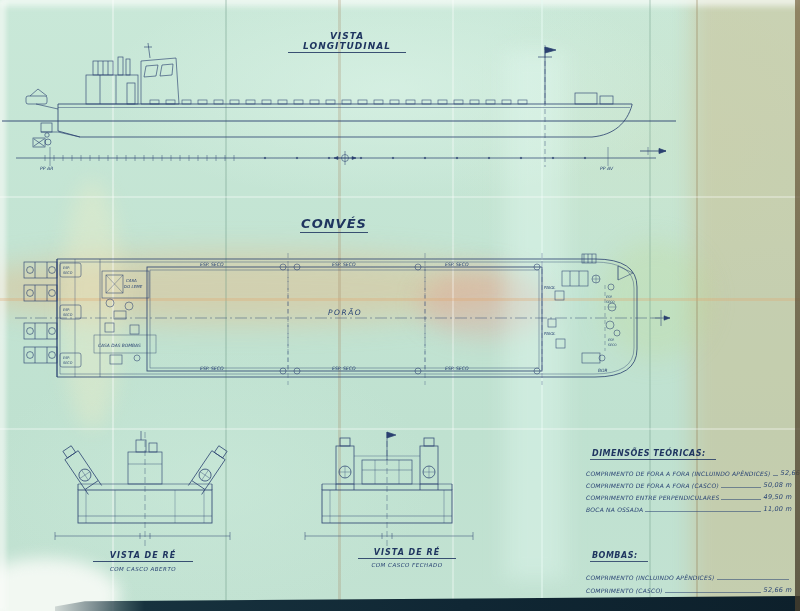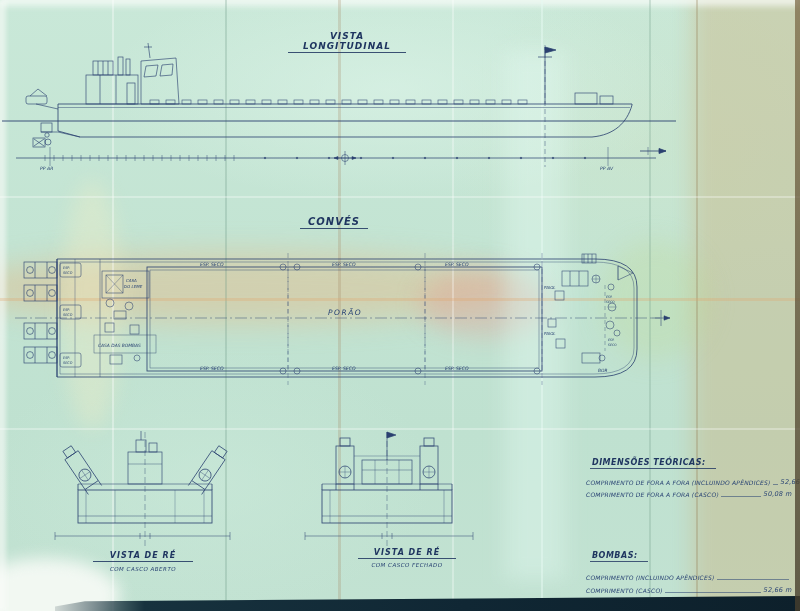--- a/index.html
+++ b/index.html
@@ -201,21 +201,21 @@
         <line x1="334" y1="123" x2="356" y2="123"></line>
         <line x1="345" y1="116" x2="345" y2="130"></line>
         <polygon points="334,123 338,121.5 338,124.5" fill="#2a4070"></polygon>
         <polygon points="356,123 352,121.5 352,124.5" fill="#2a4070"></polygon>
       </g>
     </g>
     <text x="40" y="135" font-size="4.6">PP AR</text>
     <text x="600" y="135" font-size="4.6">PP AV</text>
   </svg>
 
-  <div class="view-title" style="left:300px;top:216px;width:68px;font-size:10px;">
+  <div class="view-title" style="left:300px;top:216px;width:68px;font-size:13px;">
     <span>CONVÉS</span>
   </div>
 
   <svg style="left:10px;top:245px;" width="665" height="150" viewBox="0 0 665 150">
     <g stroke="#2a4070" stroke-width="0.9" fill="none" stroke-opacity="0.9">
 
       <line x1="5" y1="73" x2="650" y2="73" stroke-dasharray="12,3,2,3" stroke-width="0.5"></line>
 
       <g>
         <path d="M47,14 L585,14 Q627,14 627,42 L627,104 Q627,132 585,132 L47,132 Z"></path>
@@ -455,31 +455,41 @@
       </g>
     </g>
   </svg>
   <div class="view-title" style="left:358px;top:548px;width:98px;font-size:8px;">
     <span>VISTA DE RÉ</span>
   </div>
   <div class="sub-title" style="left:352px;top:562px;width:110px;font-size:5.5px;">
     <span>COM CASCO FECHADO</span>
   </div>
 
-  <div class="dim-table" style="left:586px;top:450px;">
+  <div class="dim-table" style="left:586px;top:441px;">
     <div class="tbl-title">DIMENSÕES TEÓRICAS:</div>
     <div class="dim-row">
       <span class="dim-label">COMPRIMENTO DE FORA A FORA (INCLUINDO APÊNDICES)</span>
       <span class="dim-fill"></span>
       <span class="dim-value">52,66 m</span>
     </div>
     <div class="dim-row">
       <span class="dim-label">COMPRIMENTO DE FORA A FORA (CASCO)</span>
       <span class="dim-fill"></span>
       <span class="dim-value">50,08 m</span>
+    </div>
+    <div class="dim-row">
+      <span class="dim-label">COMPRIMENTO ENTRE PERPENDICULARES</span>
+      <span class="dim-fill"></span>
+      <span class="dim-value">49,50 m</span>
+    </div>
+    <div class="dim-row">
+      <span class="dim-label">BOCA NA OSSADA</span>
+      <span class="dim-fill"></span>
+      <span class="dim-value">11,00 m</span>
     </div>
   </div>
 
   <div class="dim-table" style="left:586px;top:543px;">
     <div class="tbl-title">BOMBAS:</div>
     <div class="dim-row" style="height:14px;">
       <span class="dim-label">COMPRIMENTO (INCLUINDO APÊNDICES)</span>
       <span class="dim-fill"></span>
       <span class="dim-value"></span>
     </div>

